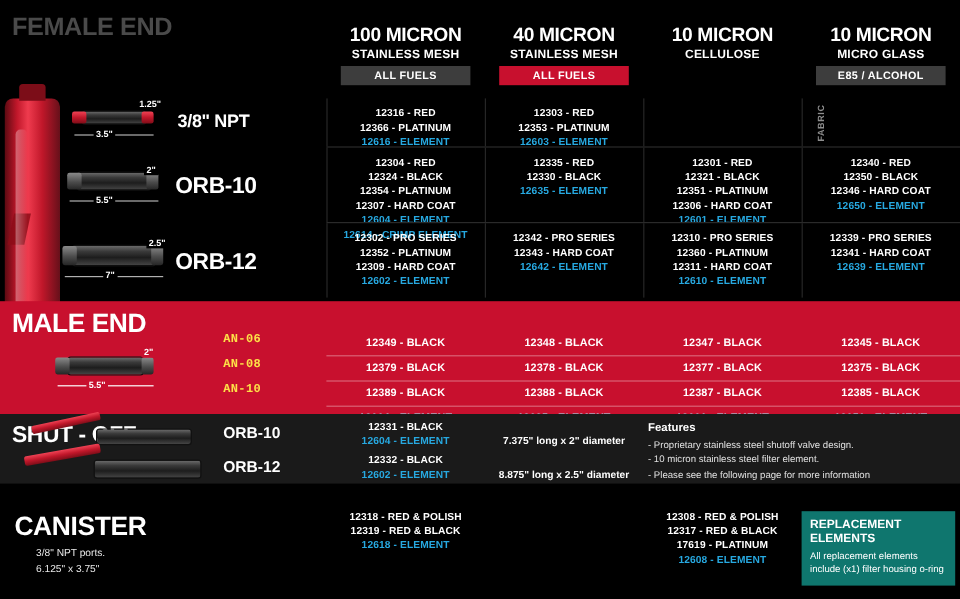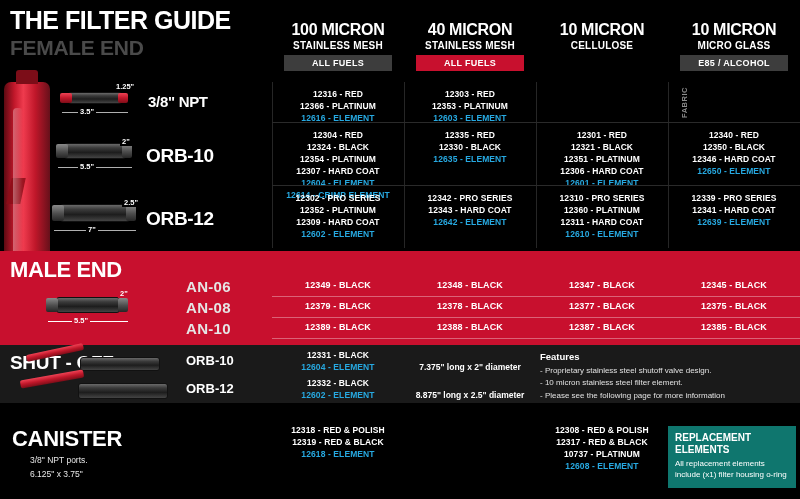--- a/index.html
+++ b/index.html
@@ -83,21 +83,21 @@
   #male-band { top: 251px; height: 100px; background: #c8102e; }
   #male-band .cells .cell { padding-top: 0; }
   .male-title {
     position: absolute; left: 10px; top: 6px;
     font-size: 22px; font-weight: bold; color: #fff; letter-spacing: -0.4px;
   }
   .male-rows { position: absolute; left: 0; top: 24px; width: 800px; }
   .male-row { position: absolute; left: 0; width: 800px; height: 21px; }
   .male-lbl {
     position: absolute; left: 186px; top: 3px;
-    font-size: 15px; font-weight: bold; color: #e5e5e5; letter-spacing: 0.3px;
+    font-size: 10px; font-weight: bold; color: #fde047; letter-spacing: 0.3px; font-family: Liberation Mono, monospace;
   }
   .male-row .pn { line-height: 21px; font-size: 9px; }
   .male-hr { position: absolute; left: 272px; width: 528px; height: 1px; background: rgba(255,255,255,.35); }
   .male-elements { position: absolute; left: 0; top: 64px; width: 800px; height: 18px; }
   .male-elements .pn { color: #9fe2f7; line-height: 18px; font-size: 9px; }
 
   
   #shutoff-band { top: 345px; height: 58px; background: #1a1a1a; }
   .shut-title {
     position: absolute; left: 10px; top: 7px;
@@ -177,21 +177,20 @@
   }
   .dimtext.onred { background: #c8102e; }
   .dimrule { position: absolute; height: 1px; background: #b0b0b0; }
 </style>
 </head>
 <body>
 
 <div class="sheet">
 
   <div class="title-block">
-    <div class="title-main">THE FILTER GUIDE</div>
     <div class="title-sub">FEMALE END</div>
   </div>
 
   <div class="col-headers">
     <div class="col-head ch-1">
       <div class="ch-micron">100 MICRON</div>
       <div class="ch-type">STAINLESS MESH</div>
       <div class="ch-fuel">ALL FUELS</div>
     </div>
     <div class="col-head ch-2">
@@ -461,21 +460,21 @@
     <div class="cells" style="top:14px; height:72px;">
       <div class="cell c-1">
         <div class="pn">12318 - RED &amp; POLISH</div>
         <div class="pn">12319 - RED &amp; BLACK</div>
         <div class="pn el">12618 - ELEMENT</div>
       </div>
       <div class="cell c-2"></div>
       <div class="cell c-3">
         <div class="pn">12308 - RED &amp; POLISH</div>
         <div class="pn">12317 - RED &amp; BLACK</div>
-        <div class="pn">10737 - PLATINUM</div>
+        <div class="pn">17619 - PLATINUM</div>
         <div class="pn el">12608 - ELEMENT</div>
       </div>
       <div class="cell c-4"></div>
     </div>
 
     <div class="repl-box">
       <h5>REPLACEMENT ELEMENTS</h5>
       <p>All replacement elements include (x1) filter housing o-ring</p>
     </div>
   </div>

